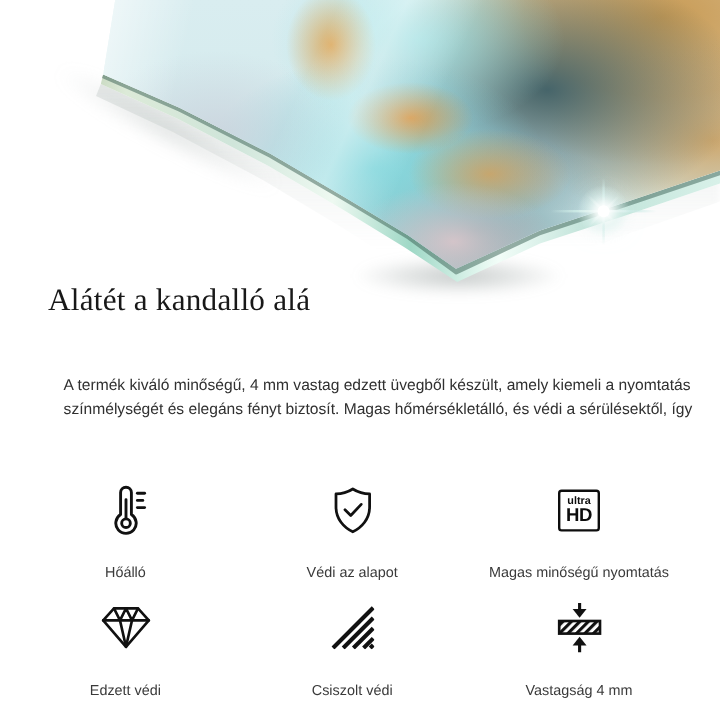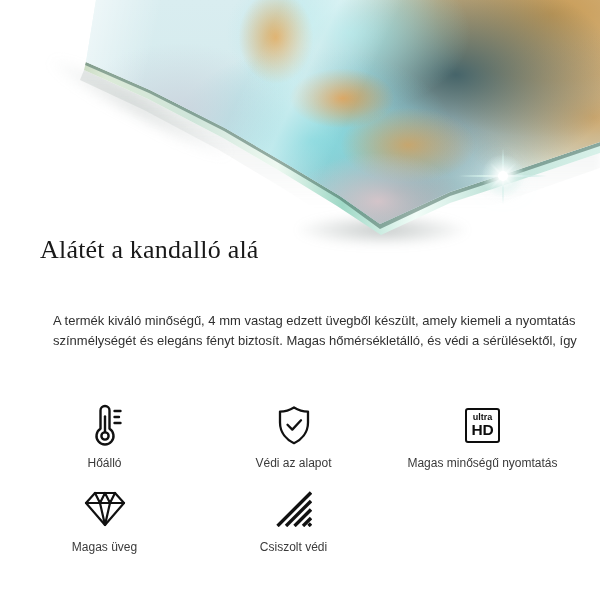--- a/index.html
+++ b/index.html
@@ -84,21 +84,21 @@
   }
   .description div { white-space:nowrap; }
 
   
   .features {
     position:absolute; left:10px; top:400px; width:567px;
     display:grid; grid-template-columns:repeat(3,1fr); row-gap:14px;
   }
   .feature { display:flex; flex-direction:column; align-items:center; }
   .icon-box { height:50px; display:flex; align-items:center; justify-content:center; }
-  .feature-label { margin-top:6px; font-size:12px; color:#3a3a3a; text-align:center; }
+  .feature-label { margin-top:20px; font-size:12px; color:#3a3a3a; text-align:center; }
   .icon-stroke { stroke:#111; fill:none; stroke-linecap:round; stroke-linejoin:round; }
   .uhd {
     width:35px; height:35px; border:2.5px solid #0d0d0d; border-radius:3px;
     display:flex; flex-direction:column; align-items:center; justify-content:center; background:#fff;
   }
   .uhd-top { font-size:9px; line-height:9px; font-weight:bold; color:#0d0d0d; }
   .uhd-bottom { font-size:15.5px; line-height:15px; font-weight:bold; color:#0d0d0d; letter-spacing:-0.3px; }
 </style>
 </head>
 <body>
@@ -175,33 +175,51 @@
       <div class="icon-box">
         <svg width="44" height="40" viewBox="0 0 44 40">
           <g class="icon-stroke" stroke-width="2.2">
             <path d="M12,4 L32,4 L41,14 L22,36 L3,14 Z"></path>
             <path d="M3,14 L41,14"></path>
             <path d="M12,4 L17,14 L22,4 L27,14 L32,4"></path>
             <path d="M17,14 L22,36 M27,14 L22,36"></path>
           </g>
         </svg>
       </div>
-      <div class="feature-label">Magas üveg</div>
+      <div class="feature-label">Edzett védi</div>
     </div>
 
     <div class="feature">
       <div class="icon-box">
         <svg width="36" height="36" viewBox="0 0 36 36">
           <g stroke="#111" stroke-width="3.4" stroke-linecap="butt">
             <line x1="1.5" y1="35" x2="35" y2="1.5"></line>
             <line x1="10" y1="35" x2="35" y2="10"></line>
             <line x1="18.5" y1="35" x2="35" y2="18.5"></line>
             <line x1="27" y1="35" x2="35" y2="27"></line>
             <line x1="32.5" y1="35" x2="35" y2="32.5"></line>
           </g>
         </svg>
       </div>
       <div class="feature-label">Csiszolt védi</div>
     </div>
 
+    <div class="feature">
+      <div class="icon-box">
+        <svg width="40" height="44" viewBox="0 0 40 44">
+          <defs>
+            <pattern id="hatch" width="5" height="5" patternUnits="userSpaceOnUse" patternTransform="rotate(45)">
+              <rect width="5" height="5" fill="#fff"></rect>
+              <rect width="2.6" height="5" fill="#111"></rect>
+            </pattern>
+          </defs>
+          <line x1="20" y1="1.5" x2="20" y2="7" stroke="#111" stroke-width="2.6"></line>
+          <path d="M14.2,6.5 L25.8,6.5 L20,13.8 Z" fill="#111"></path>
+          <rect x="3" y="16.5" width="34" height="10.5" fill="url(#hatch)" stroke="#111" stroke-width="2.2"></rect>
+          <path d="M14.2,37 L25.8,37 L20,29.7 Z" fill="#111"></path>
+          <line x1="20" y1="36.5" x2="20" y2="42.5" stroke="#111" stroke-width="2.6"></line>
+        </svg>
+      </div>
+      <div class="feature-label">Vastagság 4 mm</div>
+    </div>
 
   </div>
 </div>
 
 </body></html>

